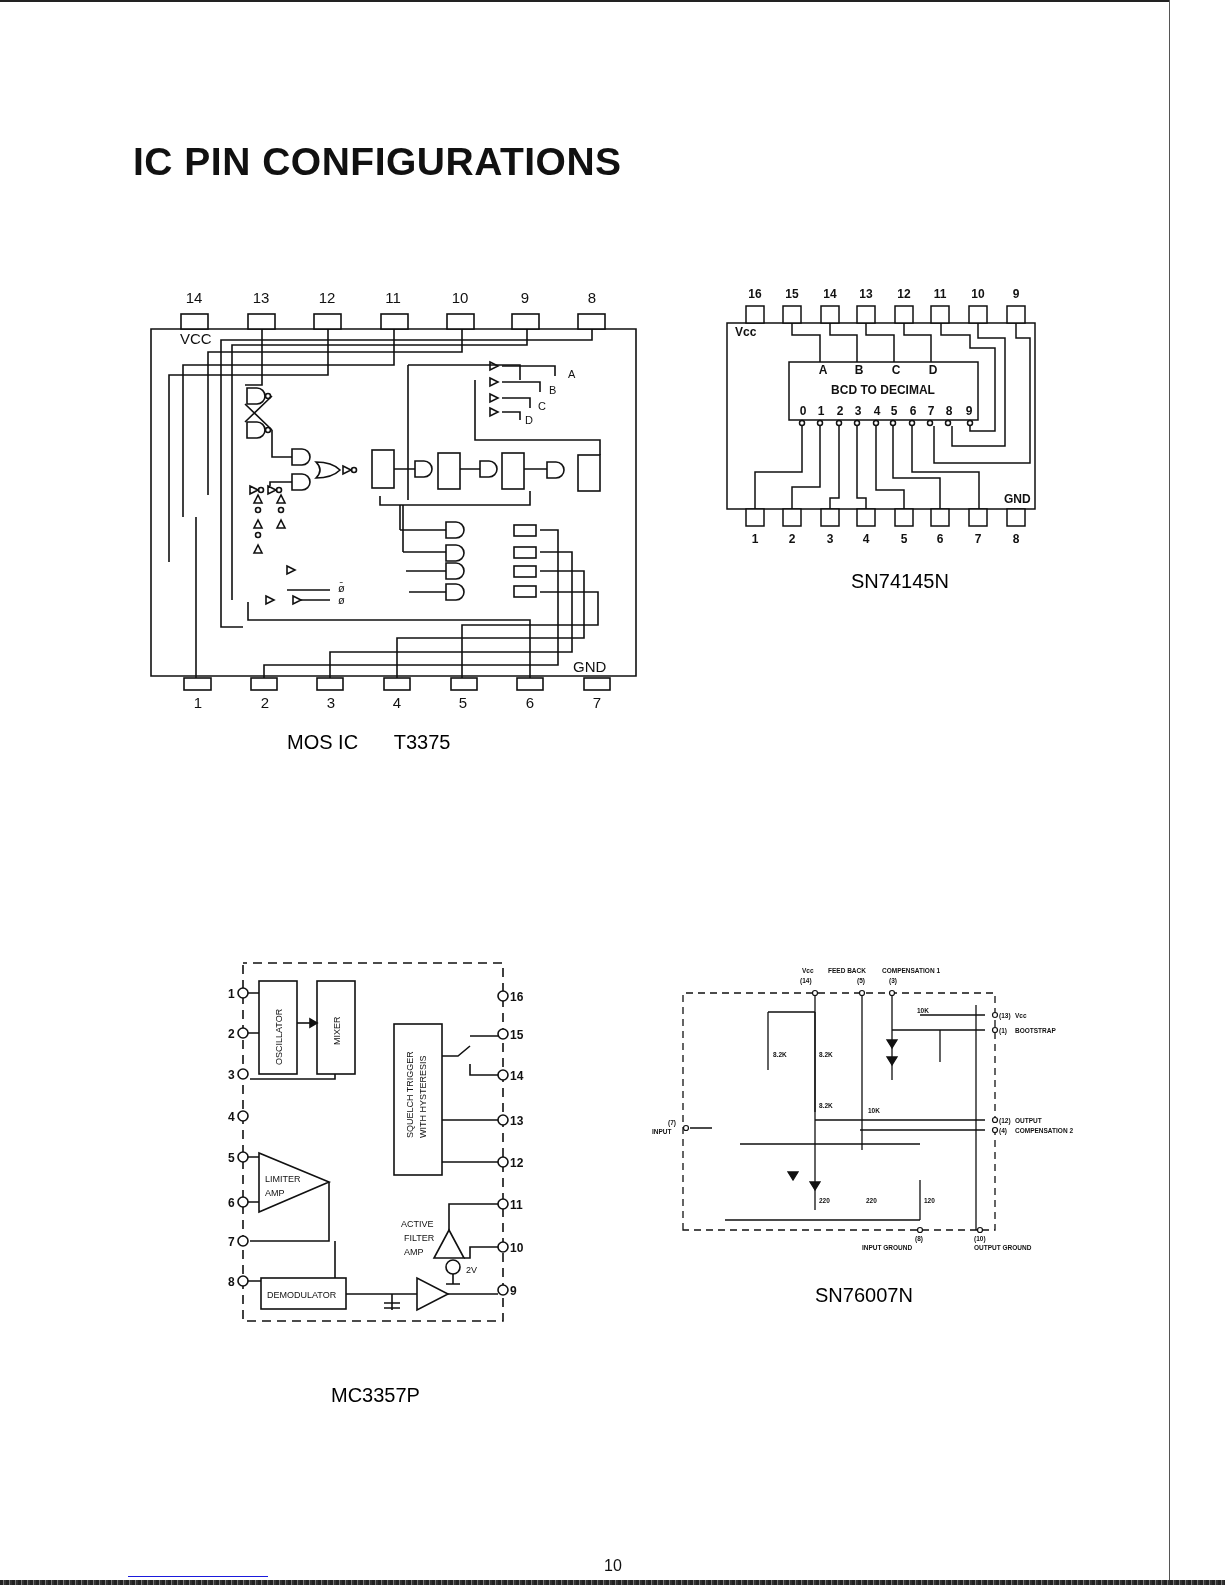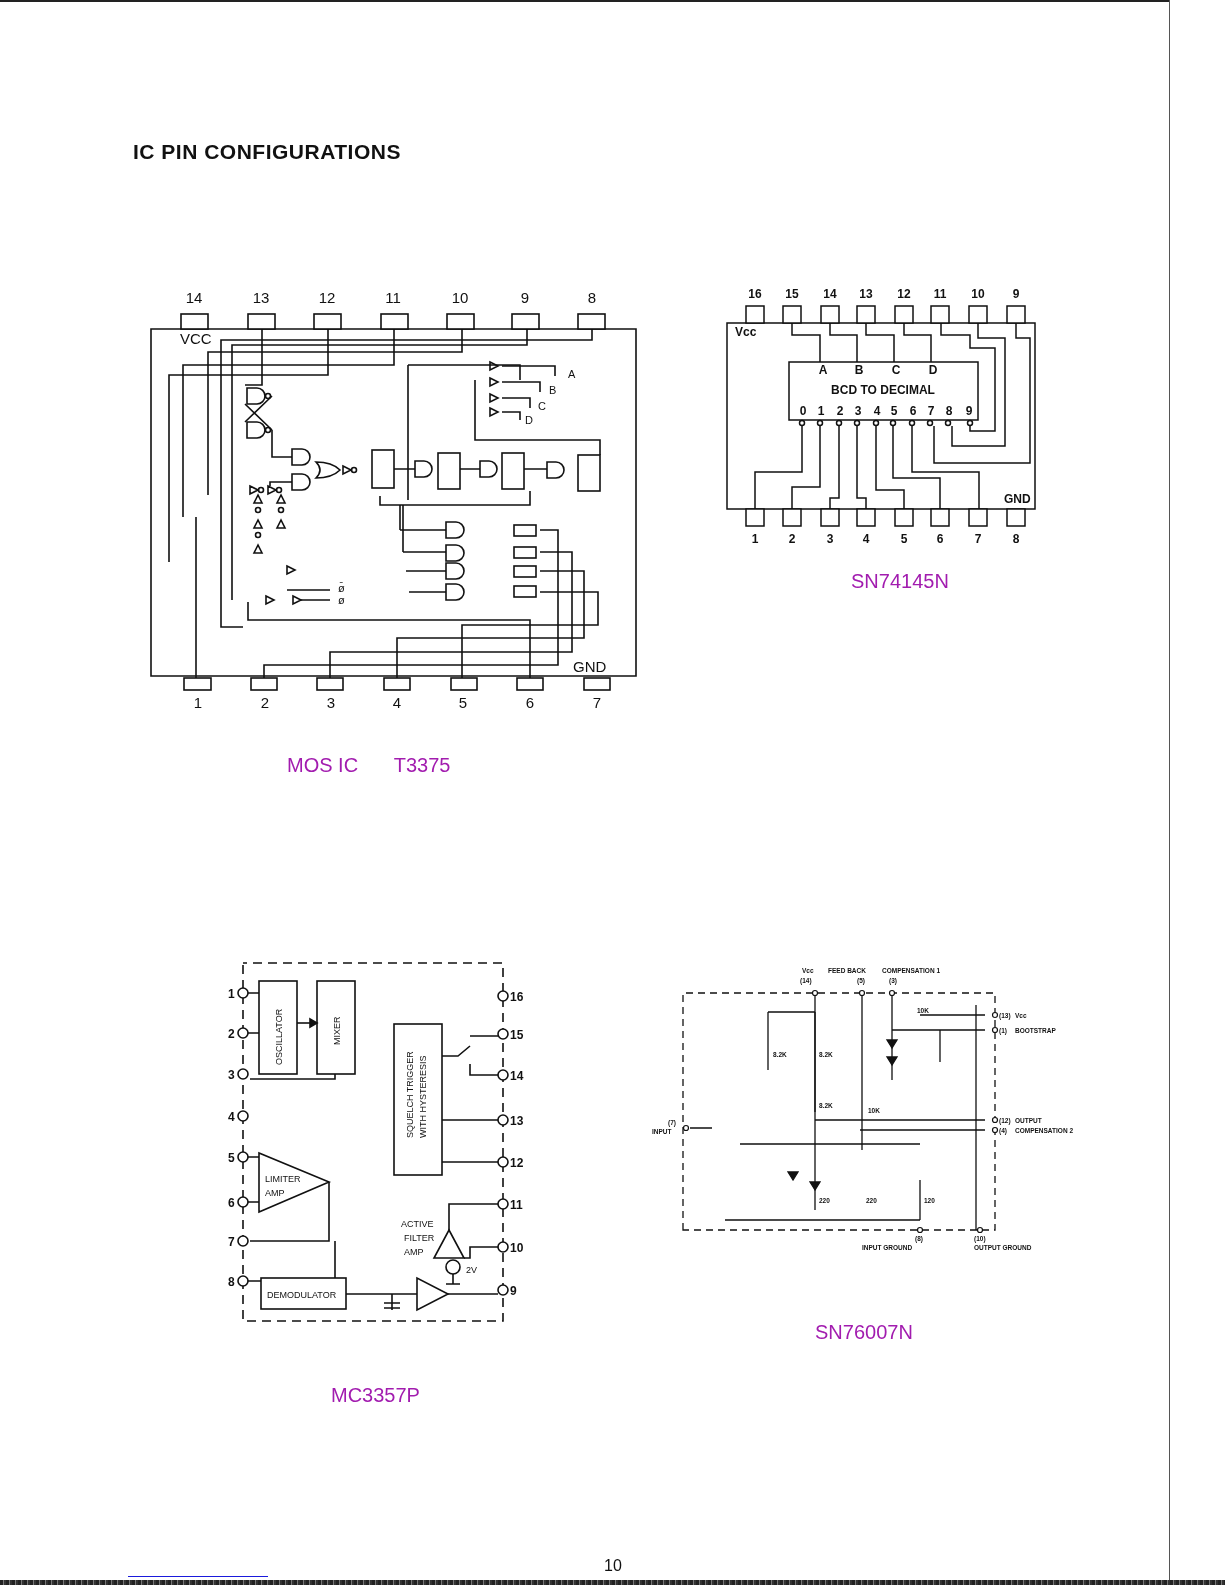--- a/index.html
+++ b/index.html
@@ -3,25 +3,25 @@
 <meta charset="utf-8">
 <style>
   html, body { margin:0; padding:0; background:#fff; }
   body { width:1225px; height:1585px; position:relative; overflow:hidden;
          font-family:"Liberation Sans", sans-serif; color:#111; }
   .page-edge-top { position:absolute; left:0; top:0; width:1170px; height:2px; background:#222; }
   .page-edge-right { position:absolute; left:1169px; top:0; width:1px; height:1585px; background:#555; }
   .bottom-strip { position:absolute; left:0; top:1580px; width:1225px; height:5px;
     background:repeating-linear-gradient(90deg,#222 0 3px,#777 3px 4px,#333 4px 6px); }
   .blue-line { position:absolute; left:128px; top:1576px; width:140px; height:1px; background:#1a1adc; }
-  h1.title { position:absolute; left:133px; top:140px; margin:0; font-size:21px; font-weight:bold;
+  h1.title { position:absolute; left:133px; top:140px; margin:0; font-size:39px; font-weight:bold;
     letter-spacing:0.5px; color:#111; }
   svg { position:absolute; overflow:visible; }
   svg text { font-family:"Liberation Sans", sans-serif; fill:#111; }
-  .caption { position:absolute; font-size:20px; color:#a21caf; }
+  .caption { position:absolute; font-size:20px; color:#000000; }
   .page-number { position:absolute; left:604px; top:1557px; font-size:16px; }
 </style>
 </head>
 <body>
 
 <div class="page-edge-top"></div>
 <div class="page-edge-right"></div>
 
 <h1 class="title">IC PIN CONFIGURATIONS</h1>
 
@@ -129,21 +129,21 @@
   <text x="573" y="672" font-size="15">GND</text>
   <g font-size="11">
     <text x="568" y="378">A</text>
     <text x="549" y="394">B</text>
     <text x="538" y="410">C</text>
     <text x="525" y="424">D</text>
     <text x="338" y="592">ø̄</text>
     <text x="338" y="604">ø</text>
   </g>
 </svg>
-<div class="caption" style="left:287px;top:754px">
+<div class="caption" style="left:287px;top:731px">
   <span>MOS IC</span>
   <span style="margin-left:30px">T3375</span>
 </div>
 
 <svg style="left:0;top:0" width="1225" height="1585">
   <g stroke="#111" stroke-width="1.5" fill="none">
     <path d="M727 323 H1035 V509 H727 Z"></path>
     <g fill="#fff">
       <rect x="746" y="306" width="18" height="17"></rect>
         <rect x="783" y="306" width="18" height="17"></rect>
@@ -341,17 +341,17 @@
     <text x="773" y="1057">8.2K</text>
     <text x="819" y="1057">8.2K</text>
     <text x="819" y="1108">8.2K</text>
     <text x="917" y="1013">10K</text>
     <text x="868" y="1113">10K</text>
     <text x="819" y="1203">220</text>
     <text x="866" y="1203">220</text>
     <text x="924" y="1203">120</text>
   </g>
 </svg>
-<div class="caption" style="left:815px;top:1321px">SN76007N</div>
+<div class="caption" style="left:815px;top:1284px">SN76007N</div>
 
 <div class="page-number">10</div>
 <div class="blue-line"></div>
 <div class="bottom-strip"></div>
 
 </body></html>

